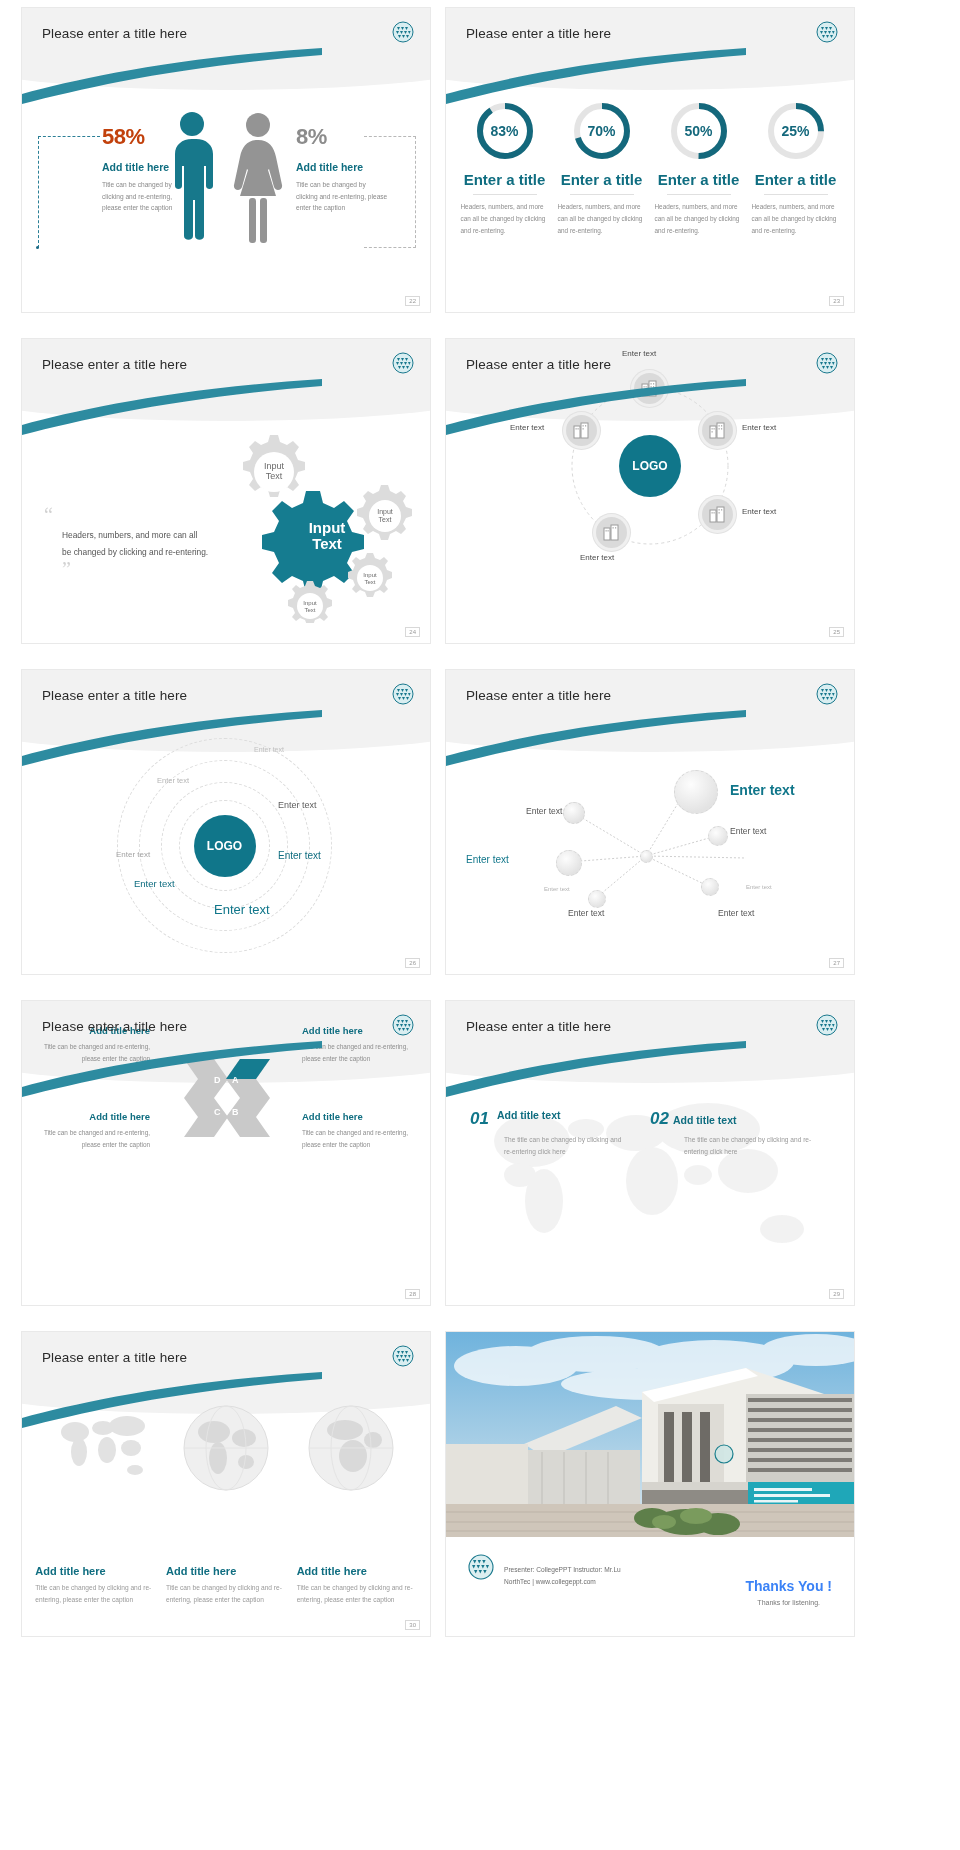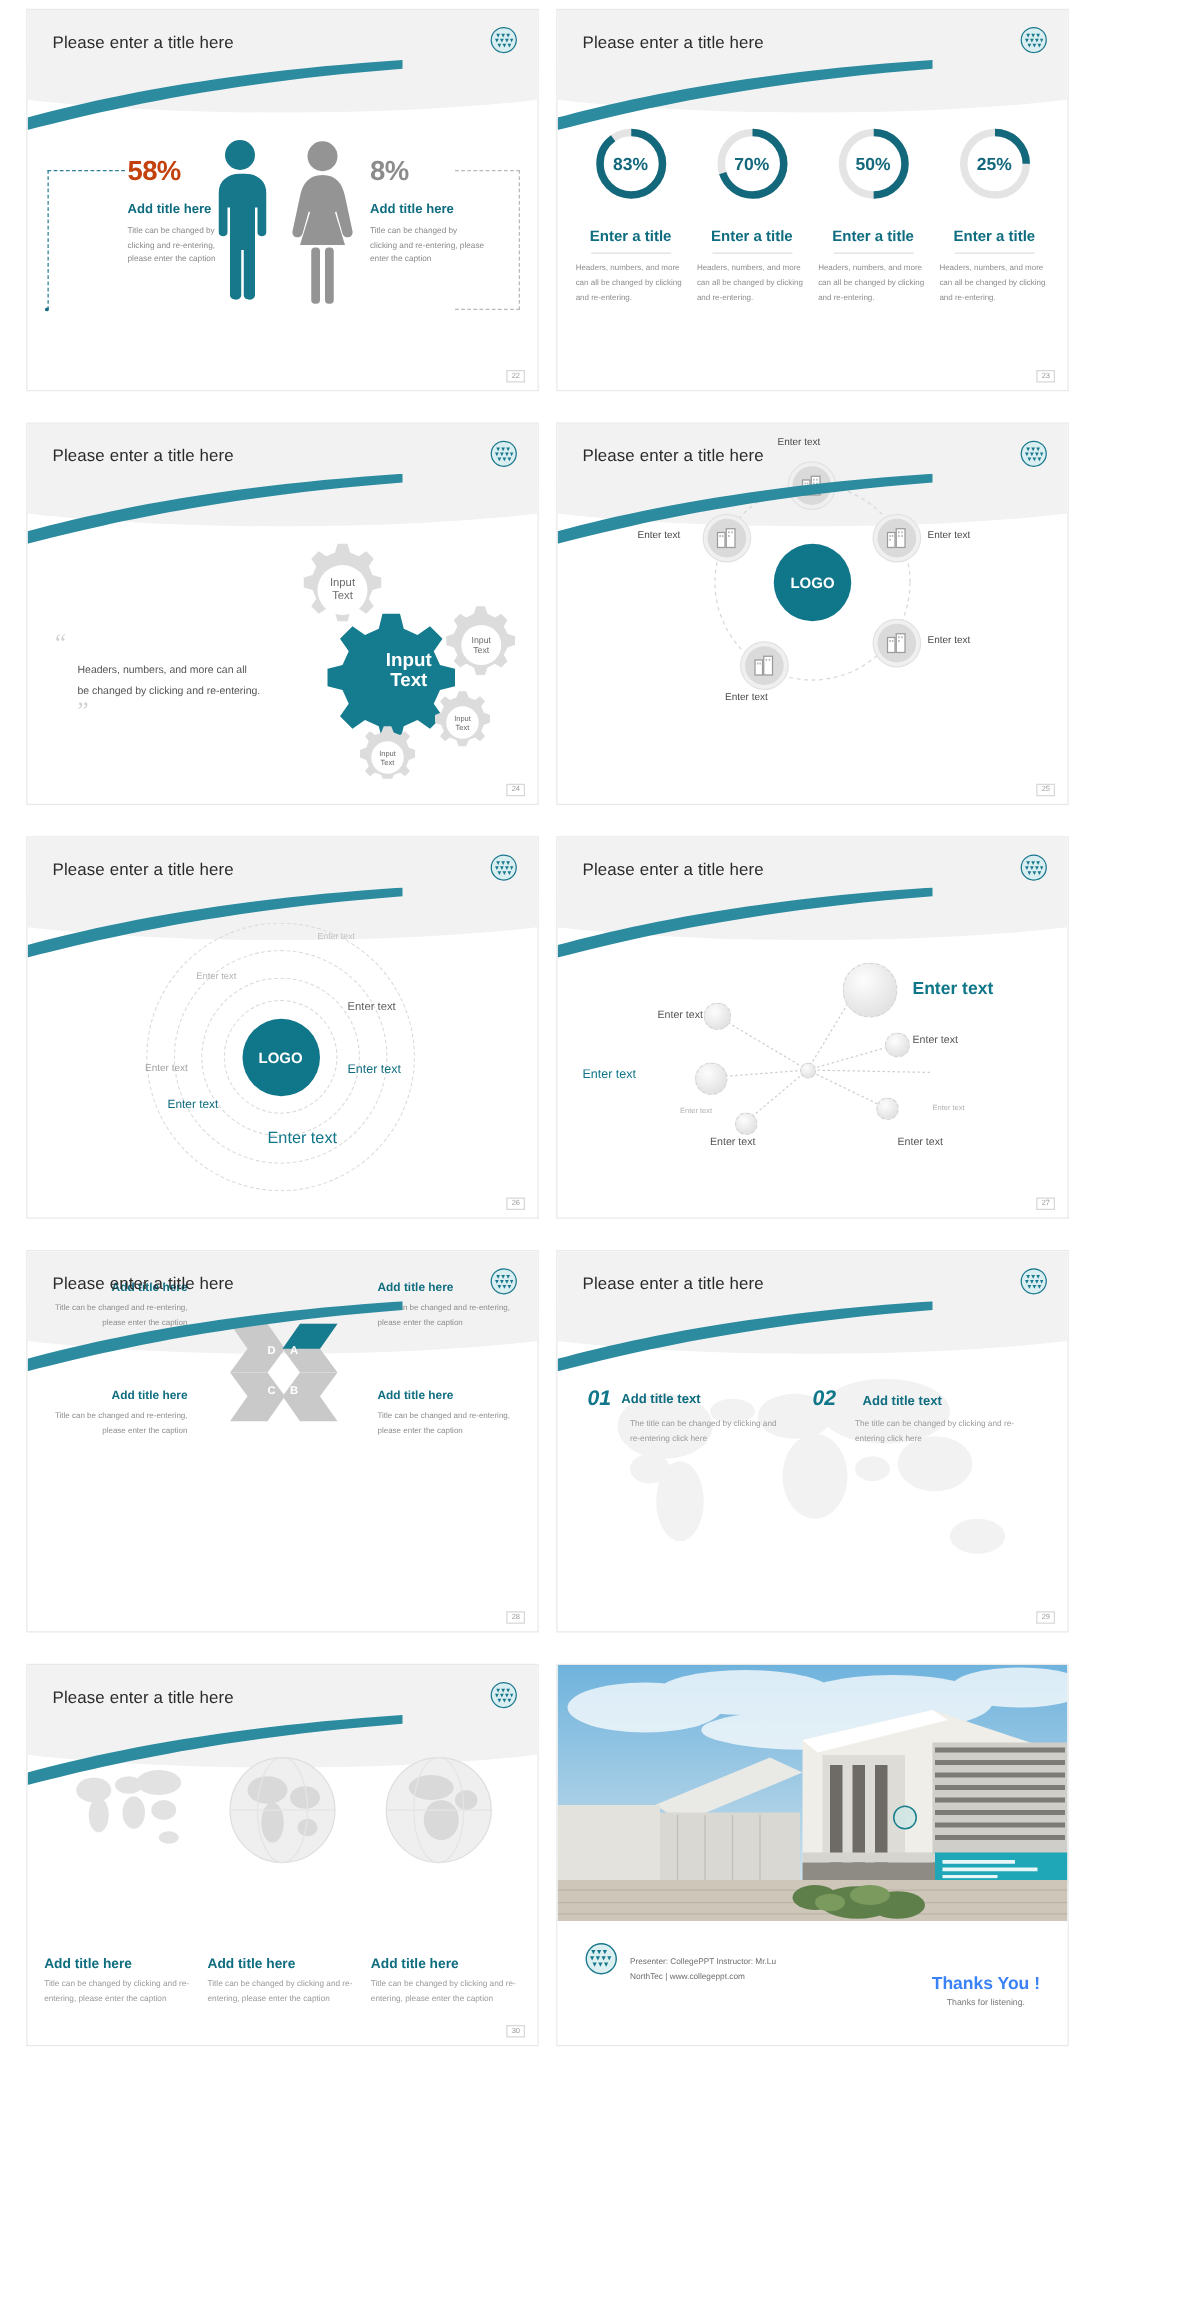--- a/index.html
+++ b/index.html
@@ -35,21 +35,21 @@
   .dash{position:absolute;border:1px dashed #2b7f96;border-right:0;}
   .dot{position:absolute;width:3px;height:3px;border-radius:50%;background:#1b6a86}
 
   
   .don{position:absolute;top:34px;left:0;width:100%;display:flex;justify-content:space-around;padding:0 10px}
   .dcell{width:92px;text-align:center}
   .ring{position:relative;width:62px;height:62px;margin:0 auto}
   .ring svg{display:block}
   .rval{position:absolute;inset:0;display:flex;align-items:center;justify-content:center;
     font-size:14px;font-weight:bold;color:#14687c}
-  .dtl{font-size:12px;font-weight:bold;color:#0f6d80;margin-top:20px}
+  .dtl{font-size:15px;font-weight:bold;color:#0f6d80;margin-top:9px}
   .dhr{height:1px;background:#e0e0e0;margin:6px 14px}
   .dbd{font-size:6.4px;color:#8d8d8d;line-height:1.85;text-align:left;padding:0 2px}
 
   
   .quote{position:absolute;left:22px;top:112px;width:165px}
   .qm{font-size:20px;color:#d2d2d2;font-family:"Liberation Serif",serif;line-height:.6}
   .qt{font-size:8.4px;color:#555;line-height:2;margin:6px 0 0 18px}
   .qm2{font-size:20px;color:#d2d2d2;font-family:"Liberation Serif",serif;margin-left:18px;line-height:.8}
   .gears{position:absolute;right:4px;top:26px;width:215px;height:200px}
 
@@ -616,28 +616,28 @@
             <ellipse cx="176" cy="44" rx="30" ry="18"></ellipse>
           <ellipse cx="192" cy="92" rx="26" ry="34"></ellipse>
             <ellipse cx="248" cy="40" rx="52" ry="26"></ellipse>
           <ellipse cx="288" cy="82" rx="30" ry="22"></ellipse>
             <ellipse cx="322" cy="140" rx="22" ry="14"></ellipse>
           <ellipse cx="238" cy="86" rx="14" ry="10"></ellipse>
             <ellipse cx="126" cy="40" rx="18" ry="10"></ellipse>
         </g>
       </svg>
       <div style="position:absolute;left:24px;top:50px;width:160px">
-        <div style="display:flex;align-items:center;gap:8px">
+        <div style="display:flex;align-items:flex-start;gap:8px">
           <span class="num">01</span>
           <span class="nh">Add title text</span>
         </div>
         <div class="nb" style="margin-left:34px">The title can be changed by clicking and re-entering click here</div>
       </div>
       <div style="position:absolute;left:204px;top:50px;width:170px">
-        <div style="display:flex;align-items:baseline;gap:21px">
+        <div style="display:flex;align-items:baseline;gap:4px">
           <span class="num">02</span>
           <span class="nh">Add title text</span>
         </div>
         <div class="nb" style="margin-left:34px">The title can be changed by clicking and re-entering click here</div>
       </div>
     </div>
     <div class="pg">29</div>
   </div>
 
   <div class="slide">

